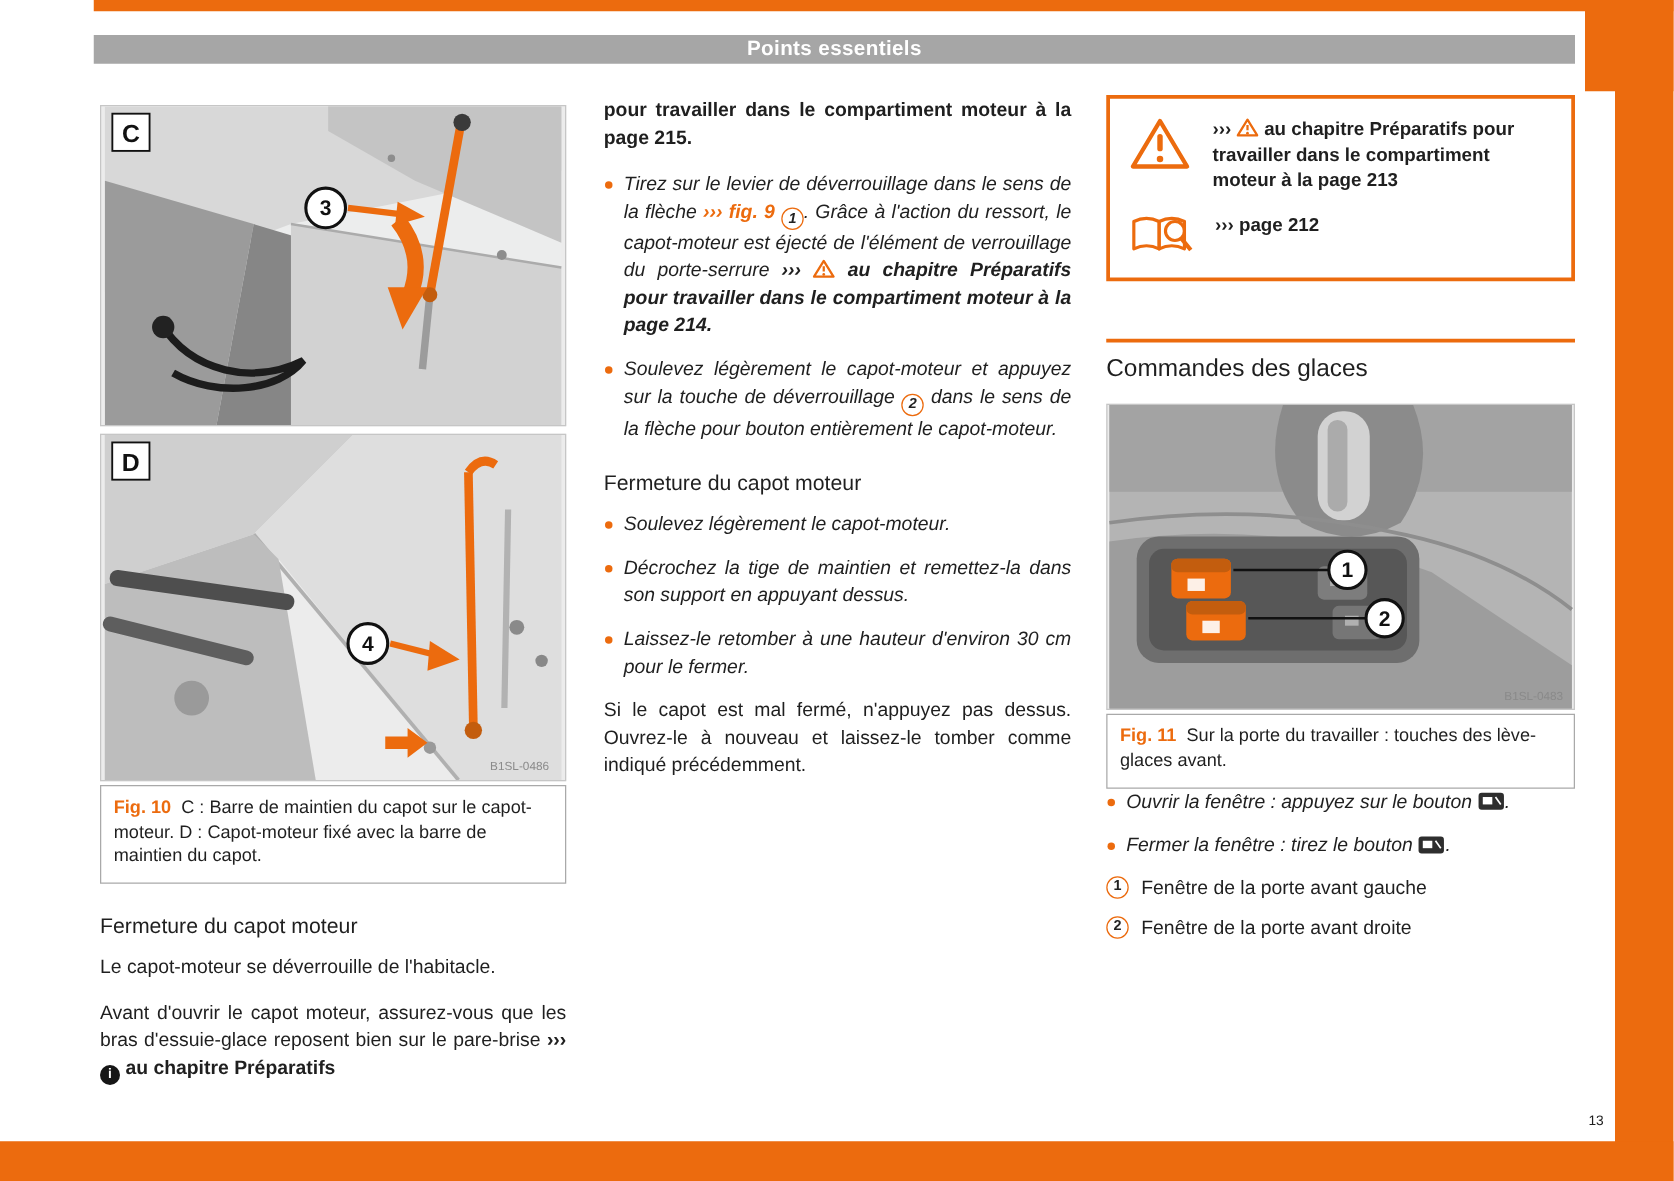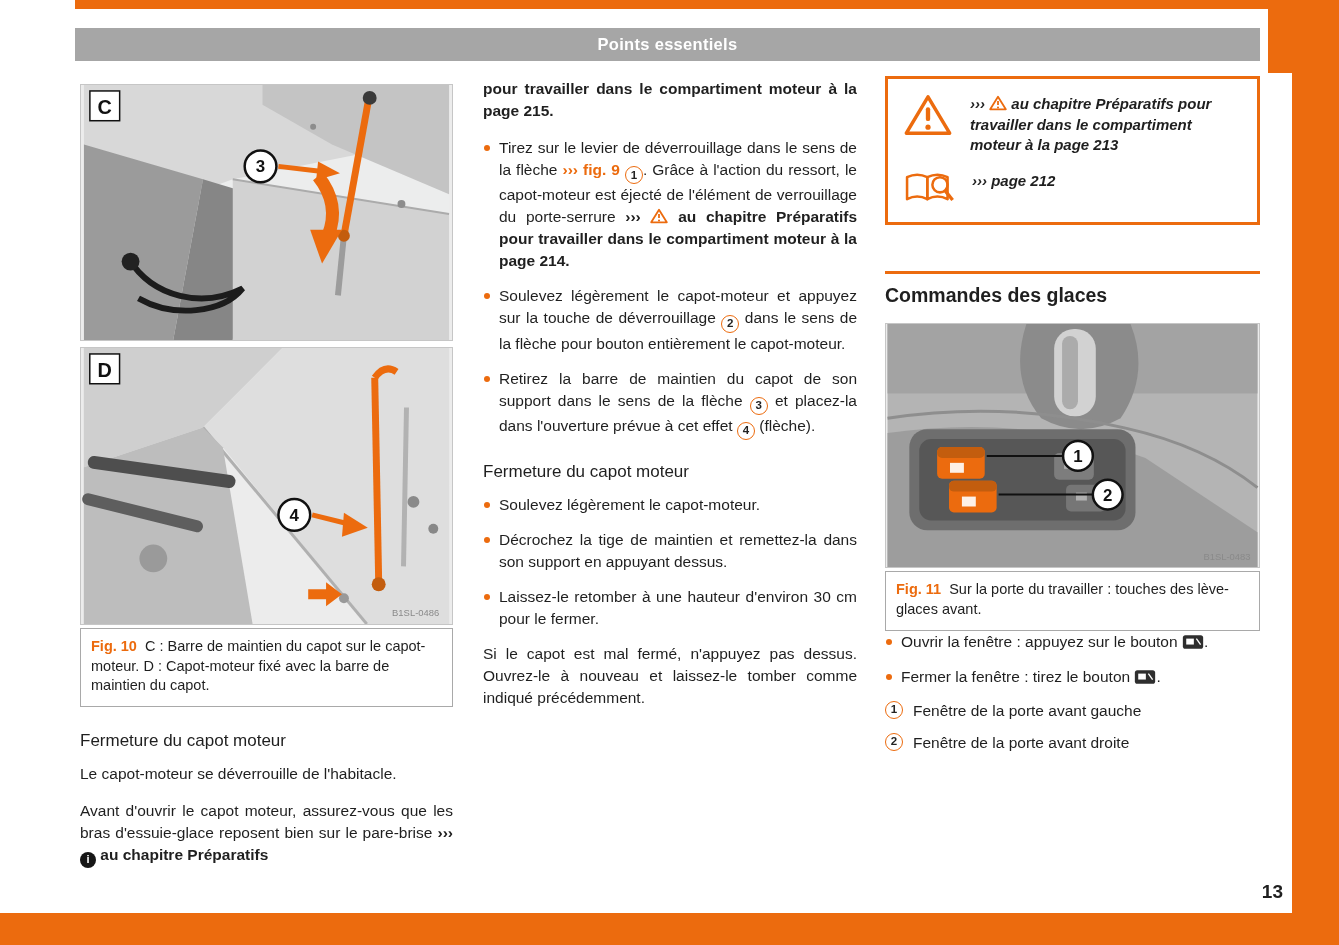--- a/index.html
+++ b/index.html
@@ -9,70 +9,70 @@
   .page { position:relative; width:1339px; height:945px; background:#fff;
           font-family:"Liberation Sans", sans-serif; color:var(--ink); overflow:hidden; }
 
   
   .frame { position:absolute; background:var(--accent); }
   .frame-top    { left:75px; top:0; width:1264px; height:9px; }
   .frame-corner { right:0; top:0; width:71px; height:73px; }
   .frame-right  { right:0; top:0; width:47px; height:945px; }
   .frame-bottom { left:0; bottom:0; width:1339px; height:32px; }
 
-  .header-bar { position:absolute; left:75px; top:28px; width:1185px; height:33px;
+  .header-bar { position:absolute; left:75px; top:28px; width:1185px; height:23px;
                 background:var(--header-bg); color:#fff; font-weight:bold; font-size:16.5px;
                 display:flex; align-items:center; justify-content:center; letter-spacing:.3px; }
 
-  .page-num { position:absolute; right:56px; bottom:42px; font-size:19px; font-weight:bold; }
+  .page-num { position:absolute; right:56px; bottom:42px; font-size:11px; font-weight:normal; }
 
   .col { position:absolute; }
   .col-left  { left:80px;  top:84px; width:373px; }
   .col-mid   { left:483px; top:78px; width:374px; }
   .col-right { left:885px; top:76px; width:375px; }
 
   .fig-img { display:block; width:100%; border:1px solid #c6c6c6; background:#ececec; }
   .fig-gap { height:6px; }
   .caption-box { border:1px solid #a9a9a9; padding:8px 10px 10px; font-size:14.5px;
                  line-height:1.36; margin-top:3px; background:#fff; }
   .figlabel { color:var(--accent); font-weight:bold; padding-right:4px;text-align:right; }
 
   h3.h { font-size:17px; font-weight:normal; margin:24px 0 12px; }
   .col-mid h3.h { margin:22px 0 12px; }
 
   p.body { font-size:15.5px; line-height:1.42; text-align:justify; margin:0 0 15px; }
   p.bold { font-weight:bold; }
 
-  ul.bullets { list-style:none; margin:0 0 6px; padding:0; font-size:15.5px; line-height:1.42; }
+  ul.bullets { list-style:none; margin:0 0 6px; padding:0; font-size:15.5px; line-height:1.42;font-style:italic; }
   ul.bullets li { position:relative; padding-left:16px; margin:0 0 13px; text-align:justify; }
   .dot { position:absolute; left:1px; top:8px; width:6px; height:6px; border-radius:50%;
          background:var(--accent); }
 
   .arrows { font-weight:bold; }
   .arrows.orange, .figref { color:var(--accent); font-weight:bold; }
   .xref { font-weight:bold; }
 
   .circ { display:inline-flex; align-items:center; justify-content:center; width:18px; height:18px;
           border:1.6px solid var(--accent); border-radius:50%; font-size:11.5px; font-weight:bold;
           color:#222; vertical-align:-3.5px; line-height:1; background:#fff; }
   .info-dot { display:inline-flex; align-items:center; justify-content:center; width:16px; height:16px;
           border-radius:50%; background:#161616; color:#fff; font-size:11px; font-weight:bold;
           vertical-align:-3px; }
 
   .warn-inline { width:18px; height:16px; vertical-align:-2px; }
   .win-icon { width:22px; height:16px; vertical-align:-3px; }
 
-  .info-box { border:3px solid var(--accent); padding:13px 14px; background:#fff;font-style:italic; }
+  .info-box { border:3px solid var(--accent); padding:13px 14px; background:#fff; }
   .info-row { display:flex; gap:16px; align-items:flex-start; }
   .info-row + .info-row { margin-top:13px; }
   .box-icon { flex:0 0 auto; }
   .info-text { font-weight:bold; font-size:15px; line-height:1.38; padding-top:2px; }
 
   .section-rule { height:3px; background:var(--accent); margin-top:46px; }
-  .section-heading { font-size:19.5px; font-weight:bold; margin:10px 0 16px; }
+  .section-heading { font-size:19.5px; font-weight:normal; margin:10px 0 16px; }
 
   .rc-bullets { margin-top:18px; }
   .legend { margin-top:8px; }
   .legend-row { display:flex; gap:10px; align-items:flex-start; font-size:15.5px; line-height:1.3;
                 margin-bottom:12px; }
   .legend-row .circ { flex:0 0 auto; }
   .warn-box-bottom { margin-top:14px; }
 
   
   .accent-stroke { stroke:var(--accent); fill:none; }
@@ -206,28 +206,20 @@
         <strong class="xref">au chapitre Préparatifs pour travailler dans le compartiment moteur à la page 214.</strong>
       </li>
 
       <li>
         <span class="dot"></span>
         <span>Soulevez légèrement le capot-moteur et appuyez sur la touche de déverrouillage</span>
         <span class="circ">2</span>
         <span>dans le sens de la flèche pour bouton entièrement le capot-moteur.</span>
       </li>
 
-      <li>
-        <span class="dot"></span>
-        <span>Retirez la barre de maintien du capot de son support dans le sens de la flèche</span>
-        <span class="circ">3</span>
-        <span>et placez-la dans l'ouverture prévue à cet effet</span>
-        <span class="circ">4</span>
-        <span>(flèche).</span>
-      </li>
     </ul>
 
     <h3 class="h">Fermeture du capot moteur</h3>
 
     <ul class="bullets">
       <li>
         <span class="dot"></span>
         <span>Soulevez légèrement le capot-moteur.</span>
       </li>
       <li>

